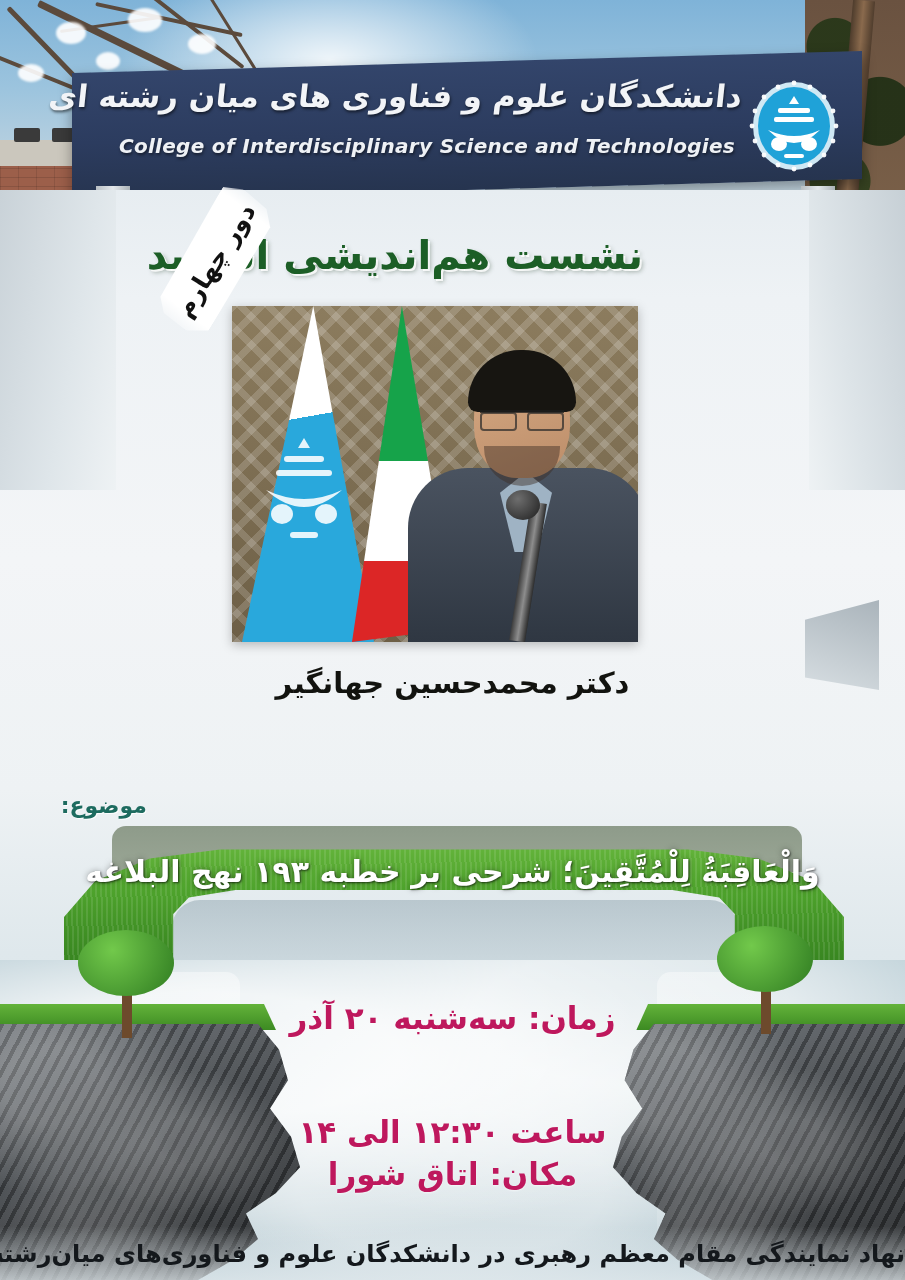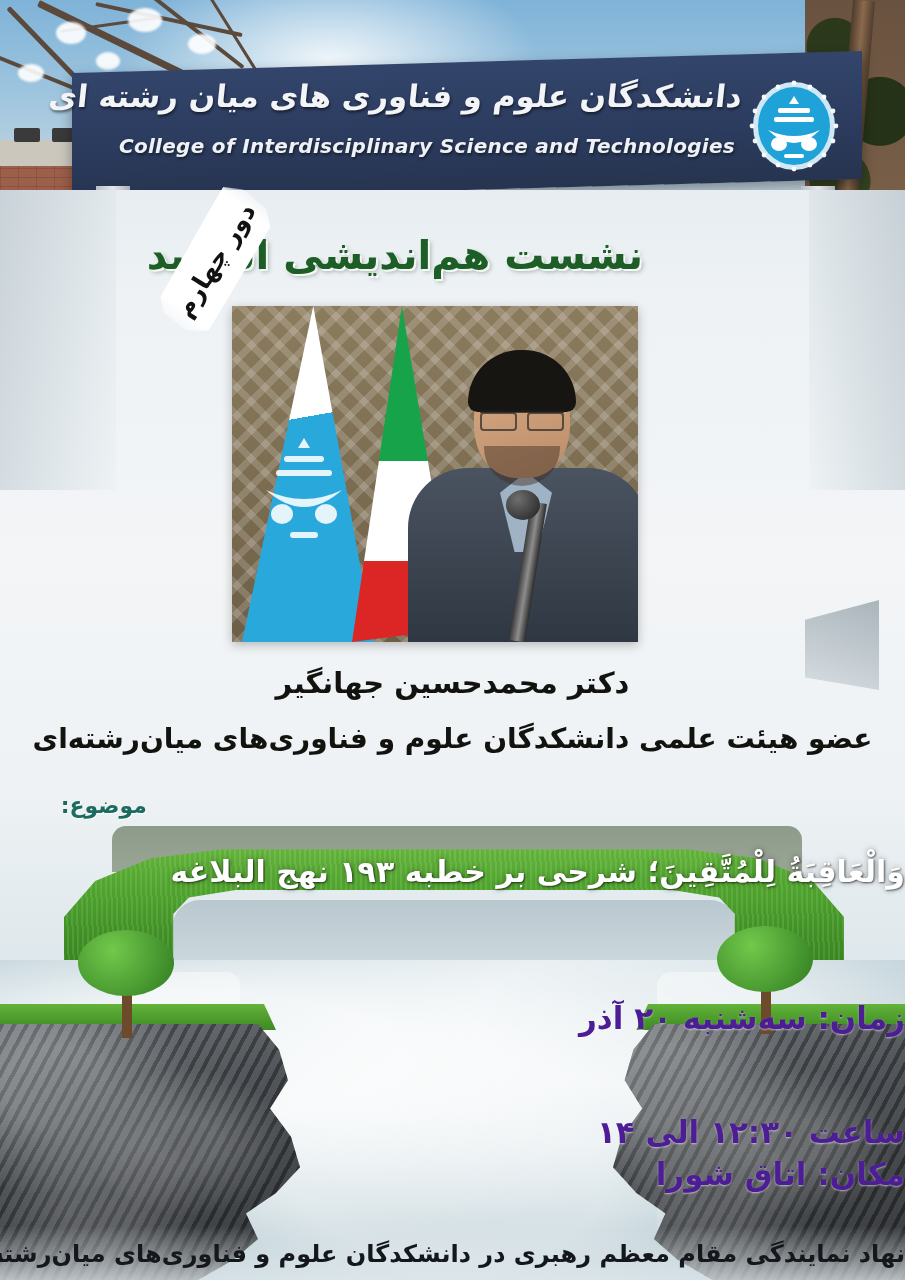--- a/index.html
+++ b/index.html
@@ -234,21 +234,21 @@
     clip-path:polygon(0 100%,0 46%,4% 22%,11% 7%,20% 1%,80% 1%,89% 7%,96% 22%,100% 46%,100% 100%,
                       86% 100%,86% 44%,84% 33%,78% 28%,22% 28%,16% 33%,14% 44%,14% 100%);
     filter:drop-shadow(0 2px 3px rgba(0,0,0,.2));
   }
   .bridge-under{
     position:absolute;left:108px;top:74px;width:566px;height:98px;
     background:linear-gradient(180deg,rgba(150,170,180,.55),rgba(190,208,216,.25));
     border-radius:28px 28px 0 0;
   }
   .topic-text{
-    position:absolute;left:0;right:0;top:854px;
+    position:absolute;left:0;right:0;top:854px;text-align:center;
     font-size:30px;font-weight:bold;color:#ffffff;white-space:nowrap;
     text-shadow:1px 1px 2px rgba(0,0,0,.55),0 0 6px rgba(0,0,0,.35);
   }
 
   
   .sky-lower{
     position:absolute;left:0;top:960px;width:905px;height:320px;
     background:
       radial-gradient(ellipse at 22% 30%,rgba(255,255,255,.8) 0 20%,rgba(255,255,255,0) 60%),
       radial-gradient(ellipse at 70% 18%,rgba(255,255,255,.7) 0 18%,rgba(255,255,255,0) 58%),
@@ -292,22 +292,22 @@
   .cliff-l .cliff-grass{clip-path:polygon(0 0,88% 0,92% 100%,0 100%);}
   .cliff-r .cliff-grass{clip-path:polygon(100% 0,12% 0,8% 100%,100% 100%);}
   .big-tree{position:absolute;width:96px;height:108px;}
   .bt-l{left:78px;top:930px;} .bt-r{right:92px;top:926px;}
   .bt-trunk{position:absolute;left:44px;top:50px;width:10px;height:58px;background:#6d4a2c;}
   .bt-crown{position:absolute;left:0;top:0;width:96px;height:66px;border-radius:50%;
     background:radial-gradient(circle at 36% 30%,#72c94b,#2e7a20);}
 
   
   .detail{
-    position:absolute;left:0;right:0;
-    font-size:31px;font-weight:bold;color:#4c1d95;white-space:nowrap;
+    position:absolute;left:0;right:0;text-align:center;
+    font-size:31px;font-weight:bold;color:#be185d;white-space:nowrap;
     text-shadow:0 1px 2px rgba(255,255,255,.55);
   }
   .d1{top:1000px;} .d2{top:1078px;margin-top:36px;} .d3{top:1156px;}
 
   
   .footer-bar{
     position:absolute;left:0;bottom:0;width:905px;height:54px;
     background:linear-gradient(180deg,rgba(226,234,238,.0),rgba(226,234,238,.75));
   }
   .footer-text{
@@ -419,21 +419,20 @@
     <div class="ph-shirt"></div>
     <div class="ph-person-head"></div>
     <div class="ph-hair"></div>
     <div class="ph-glasses"></div>
     <div class="ph-beard"></div>
     <div class="ph-mic"></div>
     <div class="ph-mic-head"></div>
   </div>
 
   <div class="speaker-name">دکتر محمدحسین جهانگیر</div>
-  <div class="speaker-affil">عضو هیئت علمی دانشکدگان علوم و فناوری‌های میان‌رشته‌ای</div>
 
   <div class="lbl-topic">موضوع:</div>
   <div class="bridge">
     <div class="bridge-slab"></div>
     <div class="bridge-under"></div>
     <div class="bridge-grass"></div>
   </div>
   <div class="topic-text">وَالْعَاقِبَةُ لِلْمُتَّقِینَ؛ شرحی بر خطبه ۱۹۳ نهج البلاغه</div>
 
   <div class="sky-lower"></div>

